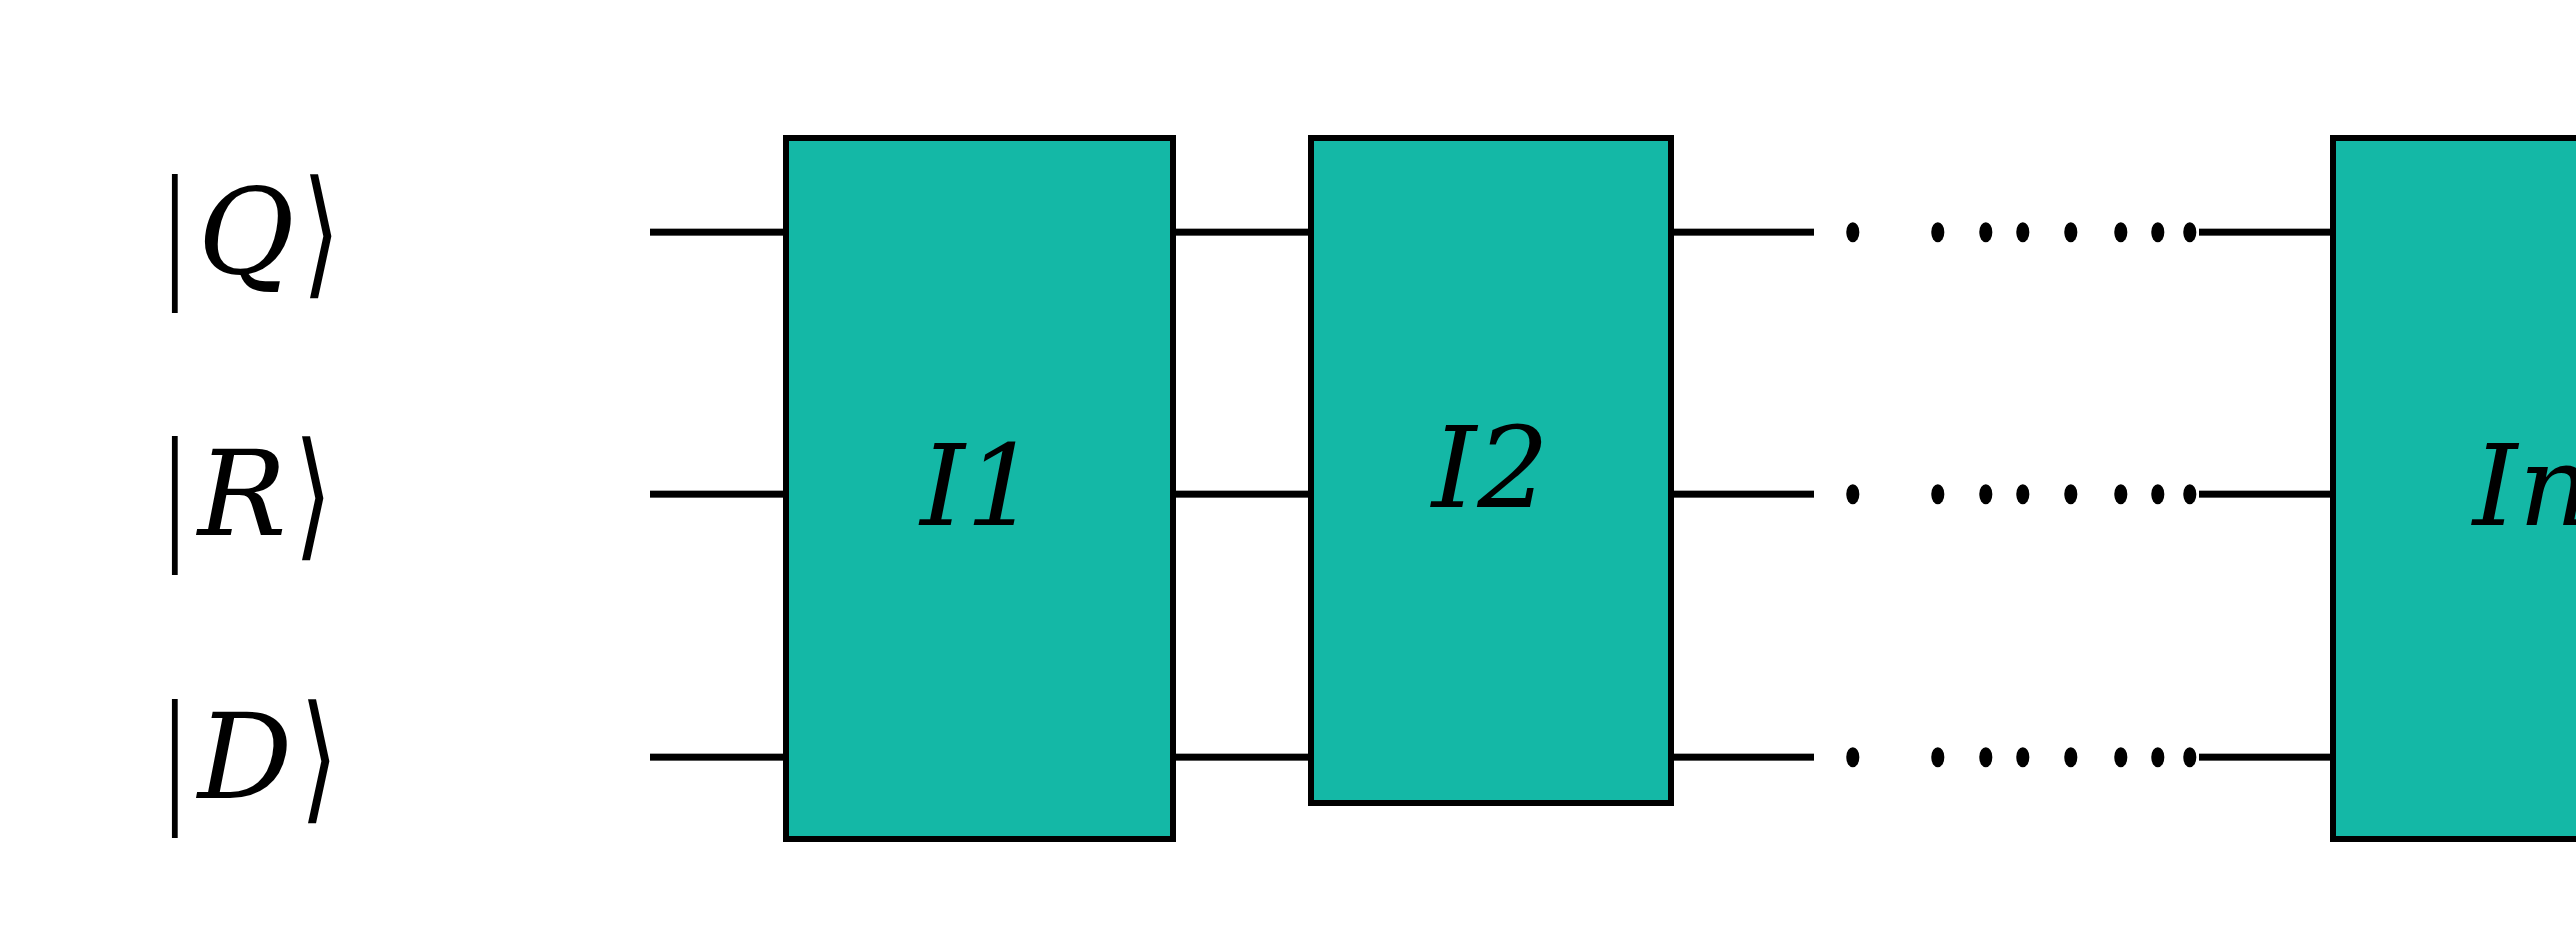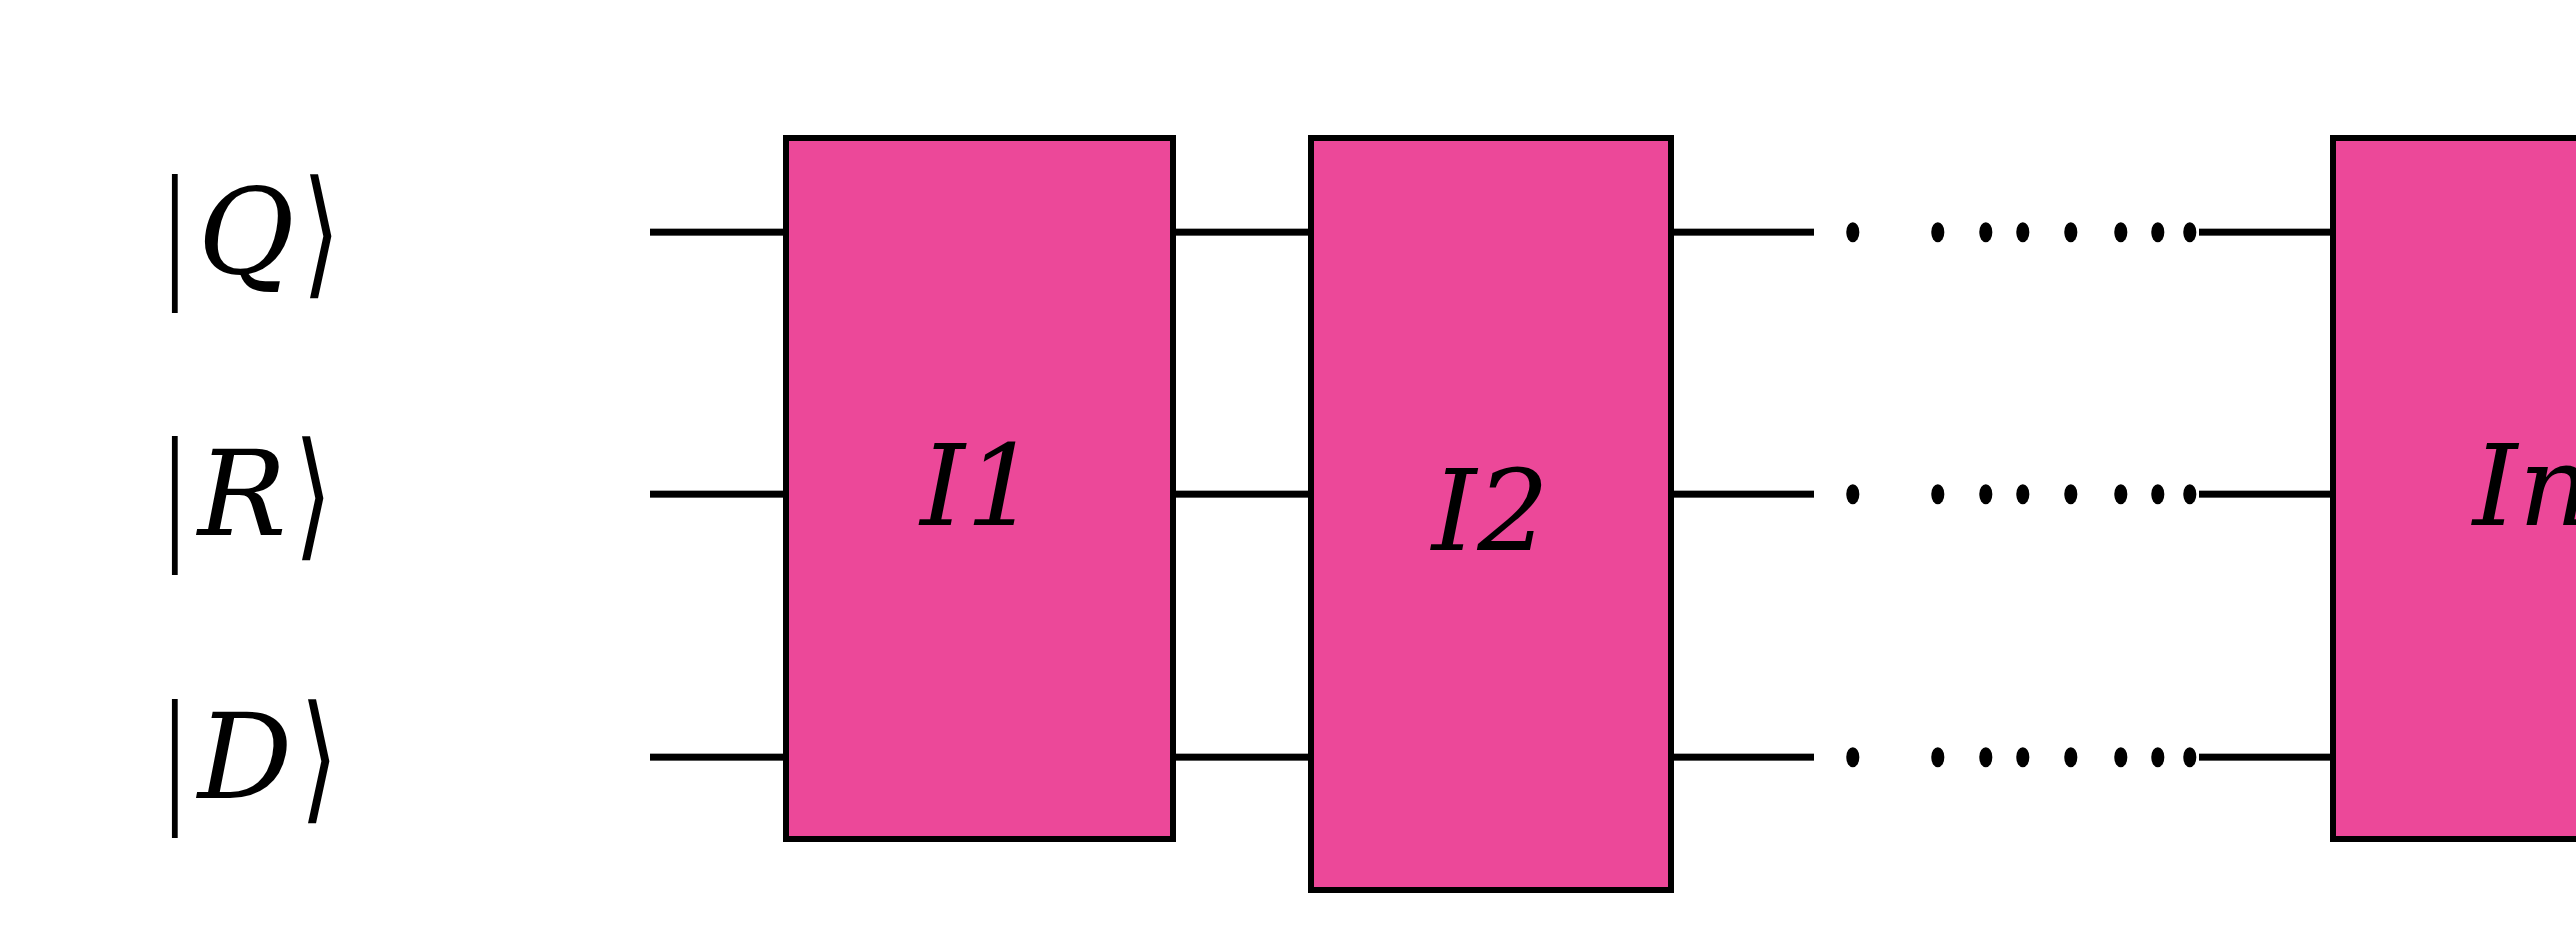--- a/index.html
+++ b/index.html
@@ -54,21 +54,21 @@
     position: absolute;
     background: #000000;
     height: 6.7px;
     transform: translateY(-50%);
   }
   
   .gate {
     position: absolute;
     box-sizing: border-box;
     border: 6.7px solid #000000;
-    background: #ec4899;
+    background: #14b8a6;
     display: flex;
     align-items: center;
     justify-content: center;
   }
   .gate-label {
     color: #000000;
     font-family: "DejaVu Serif", "Liberation Serif", serif;
     font-style: italic;
     font-size: 113px;
     line-height: 1;
@@ -124,21 +124,21 @@
     <div class="dot" style="left: 1938px; top: 757px; width: 13.4px; height: 19.6px;"></div>
     <div class="dot" style="left: 1986px; top: 757px; width: 13.4px; height: 19.6px;"></div>
     <div class="dot" style="left: 2023px; top: 757px; width: 13.4px; height: 19.6px;"></div>
     <div class="dot" style="left: 2071px; top: 757px; width: 13.4px; height: 19.6px;"></div>
     <div class="dot" style="left: 2121px; top: 757px; width: 13.4px; height: 19.6px;"></div>
     <div class="dot" style="left: 2158px; top: 757px; width: 13.4px; height: 19.6px;"></div>
     <div class="dot" style="left: 2190px; top: 757px; width: 13.4px; height: 19.6px;"></div>
     <div class="gate" style="left: 783px; top: 135px; width: 393px; height: 707px; border-width: 6.7px;">
       <span class="gate-label">I1</span>
     </div>
-    <div class="gate" style="left: 1308px; top: 135px; width: 366px; height: 758px; border-width: 6.7px;">
+    <div class="gate" style="left: 1308px; top: 135px; width: 366px; height: 671px; border-width: 6.7px;">
       <span class="gate-label">I2</span>
     </div>
     <div class="gate" style="left: 2330px; top: 135px; width: 405px; height: 707px; border-width: 6.7px;">
       <span class="gate-label">In</span>
     </div>
     <div class="ket" style="left: 155px; top: 232px;"><span class="bar">|</span><span class="sym">Q</span><span class="angle">⟩</span></div>
     <div class="ket" style="left: 155px; top: 494px;"><span class="bar">|</span><span class="sym">R</span><span class="angle">⟩</span></div>
     <div class="ket" style="left: 155px; top: 757px;"><span class="bar">|</span><span class="sym">D</span><span class="angle">⟩</span></div>
   </div>
 

